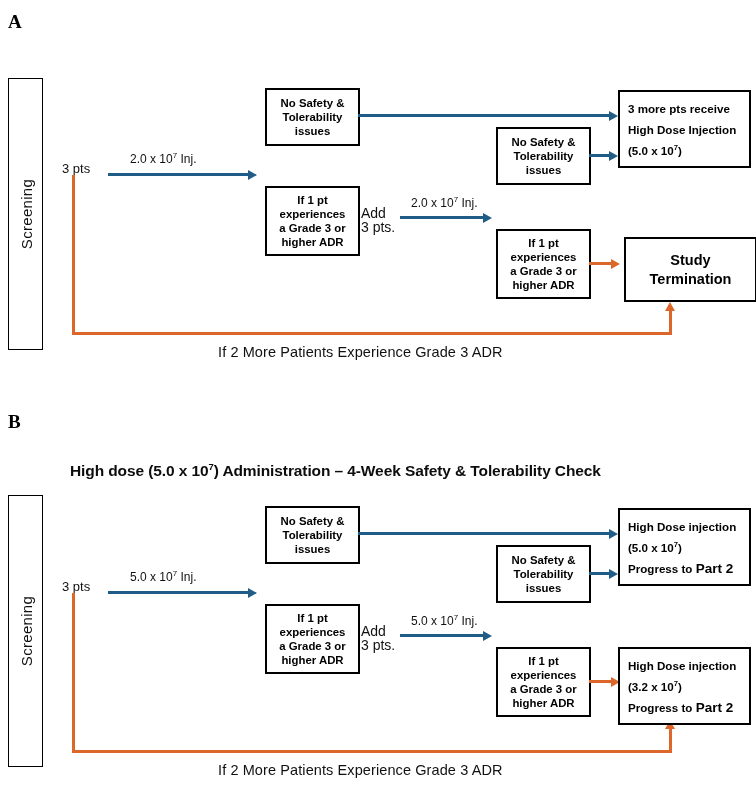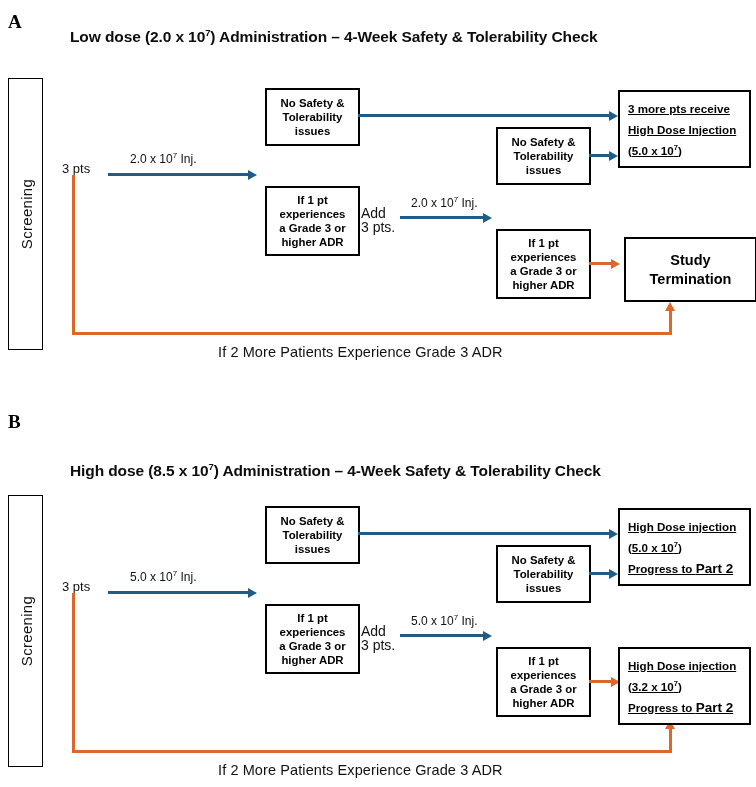--- a/index.html
+++ b/index.html
@@ -71,21 +71,21 @@
   }
   .fbox.center { align-items: center; text-align: center; margin-left: 6px; }
   .fbox.left { align-items: flex-start; text-align: left; padding-left: 8px; }
   .fbox .line {
     font-size: 11.4px;
     font-weight: bold;
     line-height: 14px;
     white-space: nowrap;
   }
   .fbox.big .line { font-size: 14.5px; line-height: 19px; }
-  .fbox.spaced .line { line-height: 21px; font-size: 11.6px; text-decoration: underline; }
+  .fbox.spaced .line { line-height: 21px; font-size: 11.6px; }
   .fbox .line sup { font-size: 7.6px; vertical-align: super; line-height: 0; }
   .fbox .line .part2 { font-size: 13.5px; }
 
   
   .flabel {
     position: absolute;
     font-size: 12px;
     line-height: 14px;
     white-space: nowrap;
     color: #111;
@@ -117,23 +117,20 @@
   .orange { color: #dd662a; }
   .orange.shaft { background: #dd662a; }
 </style>
 </head>
 <body>
 
 <div class="panel" id="panel-a">
 
   <div class="panel-letter" style="left:8px; top:12px;">A</div>
 
-  <div class="panel-title" style="left:70px; top:28px;">
-    <span>Low dose (2.0 x 10</span><sup>7</sup><span>) Administration – 4-Week Safety &amp; Tolerability Check</span>
-  </div>
 
   <div class="screening-box" style="left:8px; top:78px; width:35px; height:272px;">
     <div class="screening-label">Screening</div>
   </div>
 
   <div class="flabel pts" style="left:62px; top:162px;">3 pts</div>
 
   <div class="flabel" style="left:130px; top:152px;">
     <span>2.0 x 10</span><sup>7</sup><span> Inj.</span>
   </div>
@@ -199,21 +196,21 @@
   </div>
 
   <div class="flabel foot" style="left:218px; top:345px;">If 2 More Patients Experience Grade 3 ADR</div>
 </div>
 
 <div class="panel" id="panel-b">
 
   <div class="panel-letter" style="left:8px; top:12px;">B</div>
 
   <div class="panel-title" style="left:70px; top:62px;">
-    <span>High dose (8.5 x 10</span><sup>7</sup><span>) Administration – 4-Week Safety &amp; Tolerability Check</span>
+    <span>High dose (5.0 x 10</span><sup>7</sup><span>) Administration – 4-Week Safety &amp; Tolerability Check</span>
   </div>
 
   <div class="screening-box" style="left:8px; top:95px; width:35px; height:272px;">
     <div class="screening-label">Screening</div>
   </div>
 
   <div class="flabel pts" style="left:62px; top:180px;">3 pts</div>
 
   <div class="flabel" style="left:130px; top:170px;">
     <span>5.0 x 10</span><sup>7</sup><span> Inj.</span>

